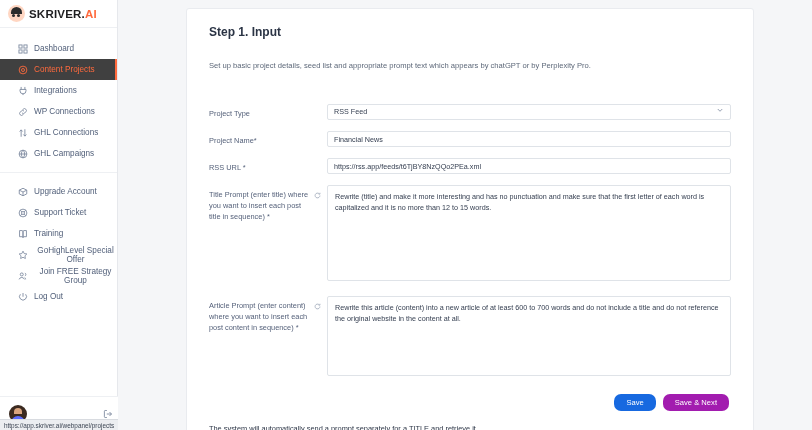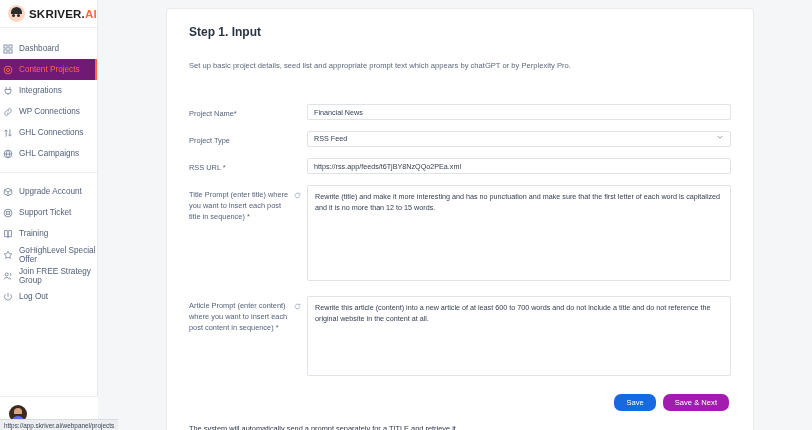--- a/index.html
+++ b/index.html
@@ -12,21 +12,21 @@
   }
   .app {
     position: relative;
     width: 812px; height: 430px;
     display: flex;
     background: #f5f6f8;
   }
 
   
   .sidebar {
-    width: 98px;
+    width: 118px;
     height: 430px;
     background: #ffffff;
     border-right: 1px solid #e6e8ec;
     display: flex;
     flex-direction: column;
     position: relative;
   }
   .brand {
     height: 28px;
     display: flex;
@@ -68,44 +68,45 @@
   }
   .brand-text .ai { color: #ff6a3d; }
 
   .nav {
     padding-top: 10px;
   }
   .nav-group + .nav-group {
     margin-top: 8px;
     padding-top: 8px;
     border-top: 1px solid #eef0f3;
+    text-align: center;
   }
   .nav-item {
     display: flex;
     align-items: center;
     gap: 6px;
     height: 21px;
-    padding-left: 3px;
+    padding-left: 18px;
     font-size: 8.2px;
     color: #52607a;
     cursor: pointer;
     position: relative;
   }
   .nav-item .ico {
     width: 10px; height: 10px;
     display: inline-flex;
     align-items: center;
     justify-content: center;
     color: #7b889e;
     flex: none;
   }
   .nav-item svg { display: block; }
   .nav-item.active {
     color: #ff6a3d;
-    background: #701a75;
+    background: #404040;
     border-right: 2px solid #ff6a3d;
   }
   .nav-item.active .ico { color: #ff6a3d; }
 
   .sidebar-bottom {
     position: absolute;
     left: 0; bottom: 0;
     width: 122px;
     height: 34px;
     border-top: 1px solid #eef0f3;
@@ -428,41 +429,41 @@
     </div>
   </aside>
 
   <section class="main">
     <div class="card">
 
       <div class="card-title">Step 1. Input</div>
       <div class="card-sub">Set up basic project details, seed list and appropriate prompt text which appears by chatGPT or by Perplexity Pro.</div>
 
       <div class="form-row">
-        <div class="form-label">Project Name*</div>
-        <div class="field">
-          <input class="input" type="text" value="Financial News" placeholder="Project Name" style="">
-        </div>
-      </div>
-
-      <div class="form-row">
         <div class="form-label">Project Type</div>
         <div class="field">
           <div class="input select">
             <span>RSS Feed</span>
             <span class="chev">
               <svg width="8" height="8" viewBox="0 0 16 16" fill="none" stroke="currentColor" stroke-width="1.6">
                   <path d="M3.5 6l4.5 4.5L12.5 6"></path>
                 </svg>
             </span>
           </div>
         </div>
       </div>
 
       <div class="form-row">
+        <div class="form-label">Project Name*</div>
+        <div class="field">
+          <input class="input" type="text" value="Financial News" placeholder="Project Name" style="">
+        </div>
+      </div>
+
+      <div class="form-row">
         <div class="form-label">RSS URL *</div>
         <div class="field">
           <input class="input" type="text" value="https://rss.app/feeds/t6TjBY8NzQQo2PEa.xml" placeholder="RSS URL" style="">
         </div>
       </div>
 
       <div class="form-row">
         <div class="form-label label-with-icon">
           <span>Title Prompt (enter title) where you want to insert each post title in sequence) *</span>
           <span class="refresh-ico">

